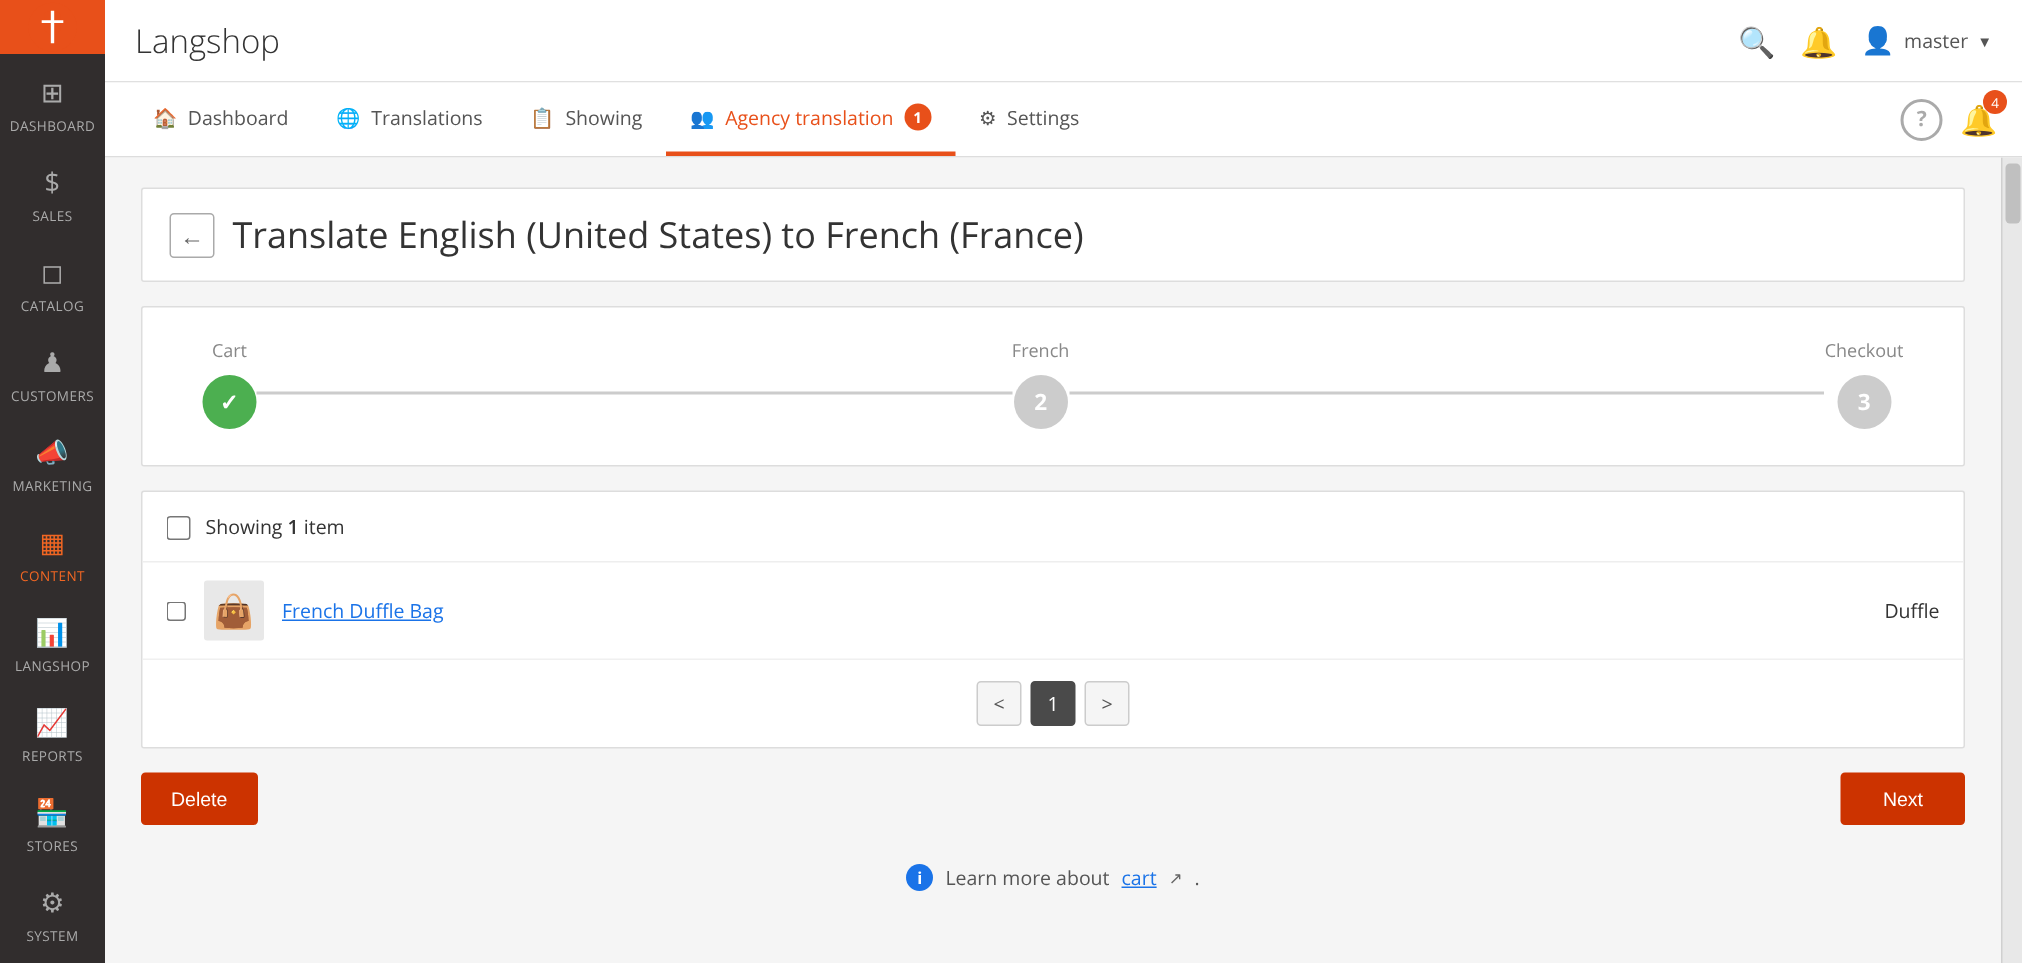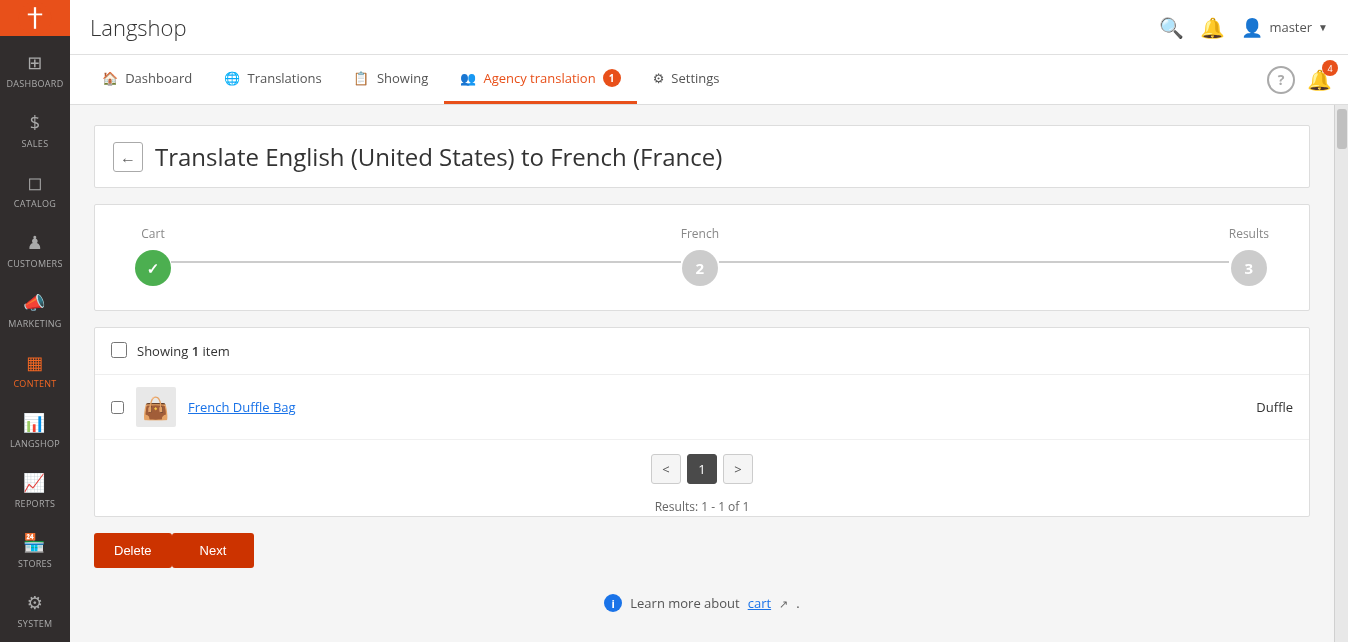--- a/index.html
+++ b/index.html
@@ -241,21 +241,21 @@
     .table-card {
       background: #fff;
       border: 1px solid #ddd;
       border-radius: 2px;
       overflow: hidden;
     }
     .table-header {
       padding: 14px 16px;
       border-bottom: 1px solid #eee;
       display: flex;
-      align-items: flex-start;
+      align-items: flex-end;
       gap: 10px;
     }
     .table-header .chk { width: 16px; height: 16px; }
     .showing-text { font-size: 13px; color: #333; }
     .showing-text strong { font-weight: 600; }
     .table-row {
       display: flex;
       align-items: center;
       padding: 12px 16px;
       border-bottom: 1px solid #f0f0f0;
@@ -305,20 +305,21 @@
     .results-text {
       text-align: center;
       font-size: 12px;
       color: #666;
       padding-bottom: 12px;
     }
 
     
     .action-row {
       display: flex;
+      justify-content: space-between;
       align-items: center;
     }
     .btn-delete {
       background: #cc3300;
       color: #fff;
       border: none;
       padding: 10px 20px;
       font-size: 13px;
       border-radius: 3px;
       cursor: pointer;
@@ -502,21 +503,21 @@
             <div class="step-label">Cart</div>
             <div class="step-circle done">✓</div>
           </div>
           <div class="stepper-connector"></div>
           <div class="step-wrapper">
             <div class="step-label">French</div>
             <div class="step-circle inactive">2</div>
           </div>
           <div class="stepper-connector"></div>
           <div class="step-wrapper">
-            <div class="step-label">Results</div>
+            <div class="step-label">Checkout</div>
             <div class="step-circle inactive">3</div>
           </div>
         </div>
       </div>
 
       <div class="table-card">
         <div class="table-header">
           <input type="checkbox" class="chk" style="">
           <span class="showing-text">
             <span>Showing </span><strong>1</strong><span> item</span>
@@ -528,21 +529,20 @@
           <div class="item-thumb">👜</div>
           <span class="item-name">French Duffle Bag</span>
           <span class="item-type">Duffle</span>
         </div>
 
         <div class="pagination">
           <div class="page-btn">&lt;</div>
           <div class="page-btn active">1</div>
           <div class="page-btn">&gt;</div>
         </div>
-        <div class="results-text">Results: 1 - 1 of 1</div>
       </div>
 
       <div class="action-row">
         <button class="btn-delete">Delete</button>
         <button class="btn-next">Next</button>
       </div>
 
       <div class="footer-info">
         <div class="info-icon">i</div>
         <span>Learn more about </span>

